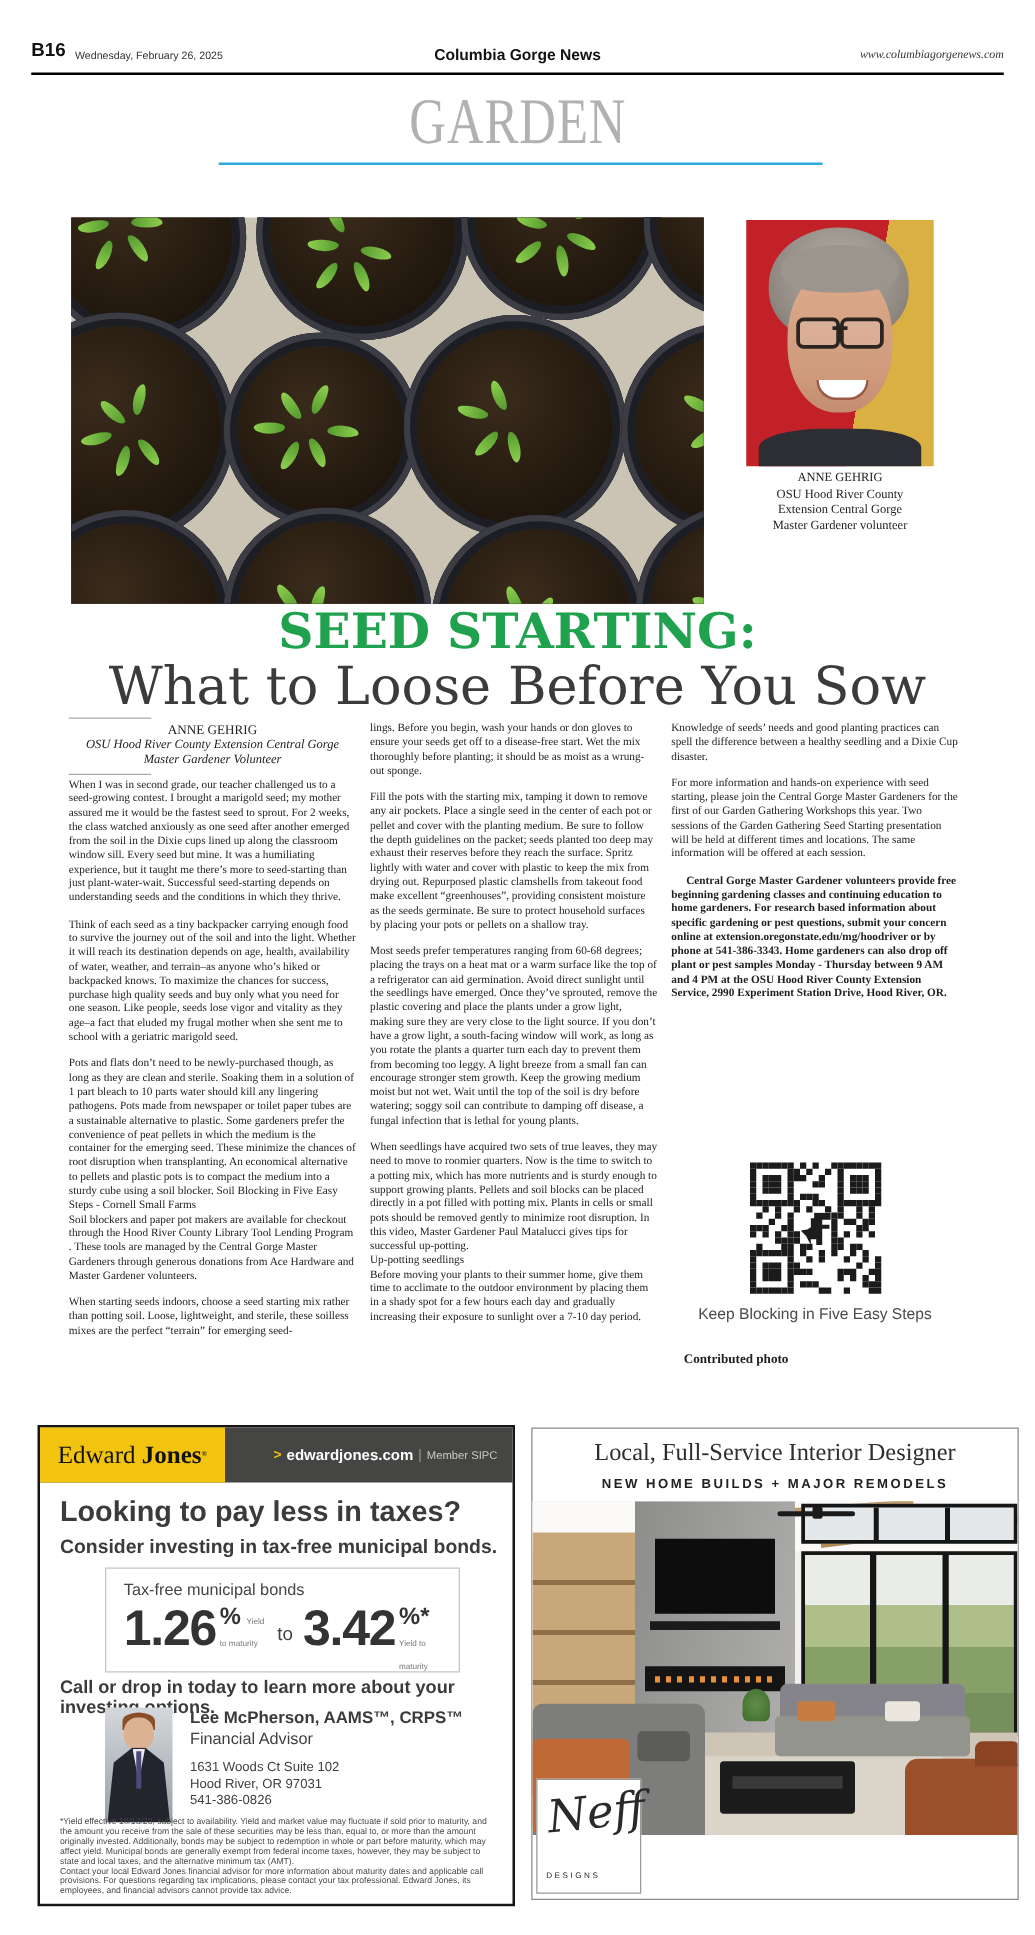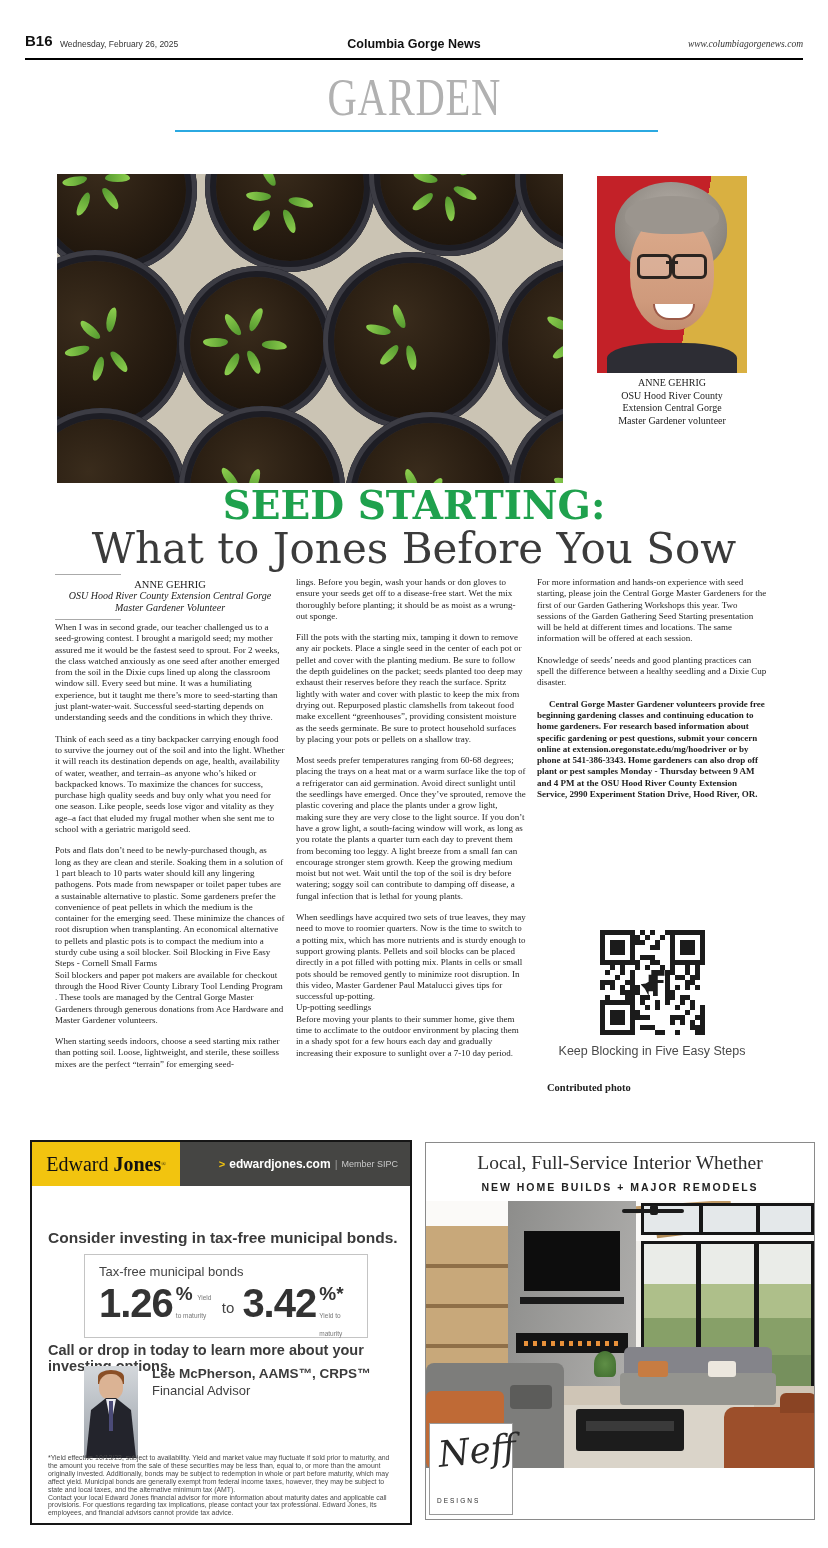--- a/index.html
+++ b/index.html
@@ -251,21 +251,21 @@
     <div class="hs-shoulder"></div>
   </div>
   <div class="abs hs-caption">
     <div>ANNE GEHRIG</div>
     <div>OSU Hood River County</div>
     <div>Extension Central Gorge</div>
     <div>Master Gardener volunteer</div>
   </div>
 
   <div class="abs hl1">SEED STARTING:</div>
-  <div class="abs hl2">What to Jones Before You Sow</div>
+  <div class="abs hl2">What to Loose Before You Sow</div>
 
   <div class="abs byline">
     <div class="byrule"></div>
     <div class="byname">ANNE GEHRIG</div>
     <div class="byital">OSU Hood River County Extension Central Gorge</div>
     <div class="byital">Master Gardener Volunteer</div>
     <div class="byrule b"></div>
   </div>
 
   <div class="col c1">
@@ -277,22 +277,22 @@
   </div>
   <div class="col c2">
     <p>lings.  Before you begin, wash your hands or don gloves to ensure your seeds get off to a disease-free start. Wet the mix thoroughly before planting; it should be as moist as a wrung-out sponge.</p>
     <p>Fill the pots with the starting mix, tamping it down to remove any air pockets. Place a single seed in the center of each pot or pellet and cover with the planting medium.  Be sure to follow the depth guidelines on the packet; seeds planted too deep may exhaust their reserves before they reach the surface. Spritz lightly with water and cover with plastic to keep the mix from drying out. Repurposed plastic clamshells from takeout food make excellent “greenhouses”, providing consistent moisture as the seeds germinate. Be sure to protect household surfaces by placing your pots or pellets on a shallow tray.</p>
     <p>Most seeds prefer temperatures ranging from 60-68 degrees; placing the trays on a heat mat or a warm surface like the top of a refrigerator can aid germination. Avoid direct sunlight until the seedlings have emerged. Once they’ve sprouted, remove the plastic covering and place the plants under a grow light, making sure they are very close to the light source. If you don’t have a grow light, a south-facing window will work, as long as you rotate the plants a quarter turn each day to prevent them from becoming too leggy. A light breeze from a small fan can encourage stronger stem growth. Keep the growing medium moist but not wet.  Wait until the top of the soil is dry before watering; soggy soil can contribute to damping off disease, a fungal infection that is lethal for young plants.</p>
     <p>When seedlings have acquired two sets of true leaves, they may need to move to roomier quarters. Now is the time to switch to a potting mix, which has more nutrients and is sturdy enough to support growing plants. Pellets and soil blocks can be placed directly in a pot filled with potting mix.  Plants in cells or small pots should be removed gently to minimize root disruption.  In this video, Master Gardener Paul Matalucci gives tips for successful up-potting.
 Up-potting seedlings
 Before moving your plants to their summer home, give them time to acclimate to the outdoor environment by placing them in a shady spot for a few hours each day and gradually increasing their exposure to sunlight over a 7-10 day period.</p>
   </div>
   <div class="col c3">
+    <p>Knowledge of seeds’ needs and good planting practices can spell the difference between a healthy seedling and a Dixie Cup disaster.</p>
     <p>For more information and hands-on experience with seed starting, please join the Central Gorge Master Gardeners for the first of our Garden Gathering Workshops this year. Two sessions of the Garden Gathering Seed Starting presentation will be held at different times and locations. The same information will be offered at each session.</p>
-    <p>Knowledge of seeds’ needs and good planting practices can spell the difference between a healthy seedling and a Dixie Cup disaster.</p>
     <p class="boldp">Central Gorge Master Gardener volunteers provide free beginning gardening classes and continuing education to home gardeners. For research based information about specific gardening or pest questions, submit your concern online at extension.oregonstate.edu/mg/hoodriver or by phone at 541-386-3343. Home gardeners can also drop off plant or pest samples Monday - Thursday between 9 AM and 4 PM at the OSU Hood River County Extension Service, 2990 Experiment Station Drive, Hood River, OR.</p>
   </div>
 
   <div class="abs qrwrap">
     <div class="qr">
       <div class="dino"></div>
     <b style="background: rgb(27, 27, 27);"></b>
         <b style="background: rgb(27, 27, 27);"></b>
         <b style="background: rgb(27, 27, 27);"></b>
         <b style="background: rgb(27, 27, 27);"></b>
@@ -743,20 +743,21 @@
       <div class="ej-logo">
         <span>Edward</span>&nbsp;<span class="b">Jones</span><sup>®</sup>
       </div>
       <div class="ej-site">
         <span class="ej-arrow">&gt;</span>
         <span class="ej-url">edwardjones.com</span>
         <span class="ej-sep">|</span>
         <span class="ej-member">Member SIPC</span>
       </div>
     </div>
+    <div class="ej-h1">Looking to pay less in taxes?</div>
     <div class="ej-h2">Consider investing in tax-free municipal bonds.</div>
     <div class="ej-box">
       <div class="ej-box-title">Tax-free municipal bonds</div>
       <div class="ej-rates">
         <span class="ej-num">1.26</span>
         <span class="ej-pct">
           <span class="p">%</span>
           <span class="y">Yield to maturity</span>
         </span>
         <span class="ej-to">to</span>
@@ -771,29 +772,34 @@
     <div class="ej-photo">
       <div class="adv-hair"></div>
       <div class="adv-head"></div>
       <div class="adv-suit"></div>
       <div class="adv-shirt"></div>
       <div class="adv-tie"></div>
     </div>
     <div class="ej-adv">
       <div class="ej-name">Lee McPherson, AAMS™, CRPS™</div>
       <div class="ej-title">Financial Advisor</div>
+      <div class="ej-addr">
+        <div>1631 Woods Ct Suite 102</div>
+        <div>Hood River, OR 97031</div>
+        <div>541-386-0826</div>
+      </div>
     </div>
     <div class="ej-fine">
       <div>*Yield effective 10/13/23, subject to availability. Yield and market value may fluctuate if sold prior to maturity, and the amount you receive from the sale of these securities may be less than, equal to, or more than the amount originally invested. Additionally, bonds may be subject to redemption in whole or part before maturity, which may affect yield. Municipal bonds are generally exempt from federal income taxes, however, they may be subject to state and local taxes, and the alternative minimum tax (AMT).</div>
       <div>Contact your local Edward Jones financial advisor for more information about maturity dates and applicable call provisions. For questions regarding tax implications, please contact your tax professional. Edward Jones, its employees, and financial advisors cannot provide tax advice.</div>
     </div>
   </div>
 
   <div class="abs neff">
-    <div class="nf-h1">Local, Full-Service Interior Whether</div>
+    <div class="nf-h1">Local, Full-Service Interior Designer</div>
     <div class="nf-h2">NEW HOME BUILDS + MAJOR REMODELS</div>
     <div class="nf-photo">
 
       <div class="sc" style="left:0;top:0;width:388px;height:40px;background:#fbfaf8;"></div>
       <div class="sc" style="left:95px;top:6px;width:210px;height:7px;background:#c09a66;transform:rotate(-4deg);"></div>
       <div class="sc" style="left:230px;top:20px;width:170px;height:7px;background:#b18c58;transform:rotate(-7deg);"></div>
       <div class="sc" style="left:0;top:25px;width:82px;height:210px;background:#c8a87a;">
         <div style="position:absolute;left:0;top:38px;width:100%;height:4px;background:#8f6f48;"></div>
         <div style="position:absolute;left:0;top:78px;width:100%;height:4px;background:#8f6f48;"></div>
         <div style="position:absolute;left:0;top:118px;width:100%;height:4px;background:#8f6f48;"></div>

